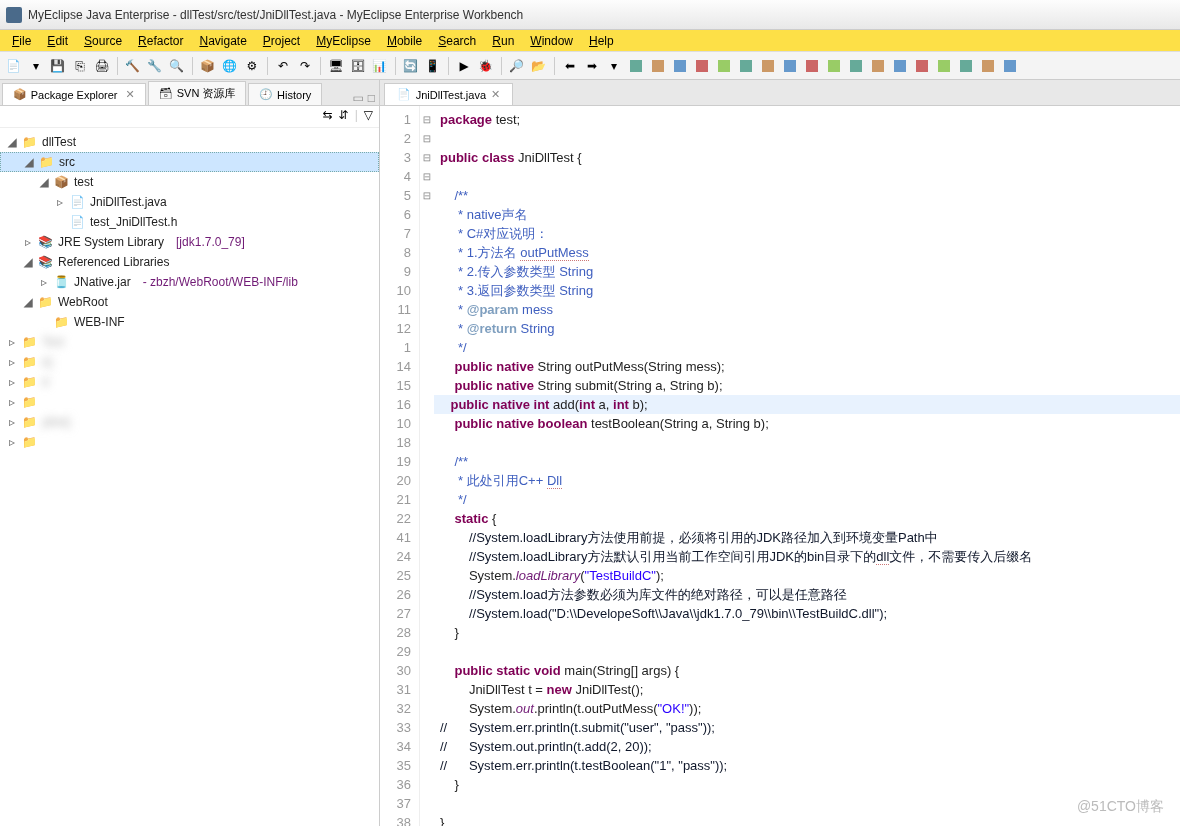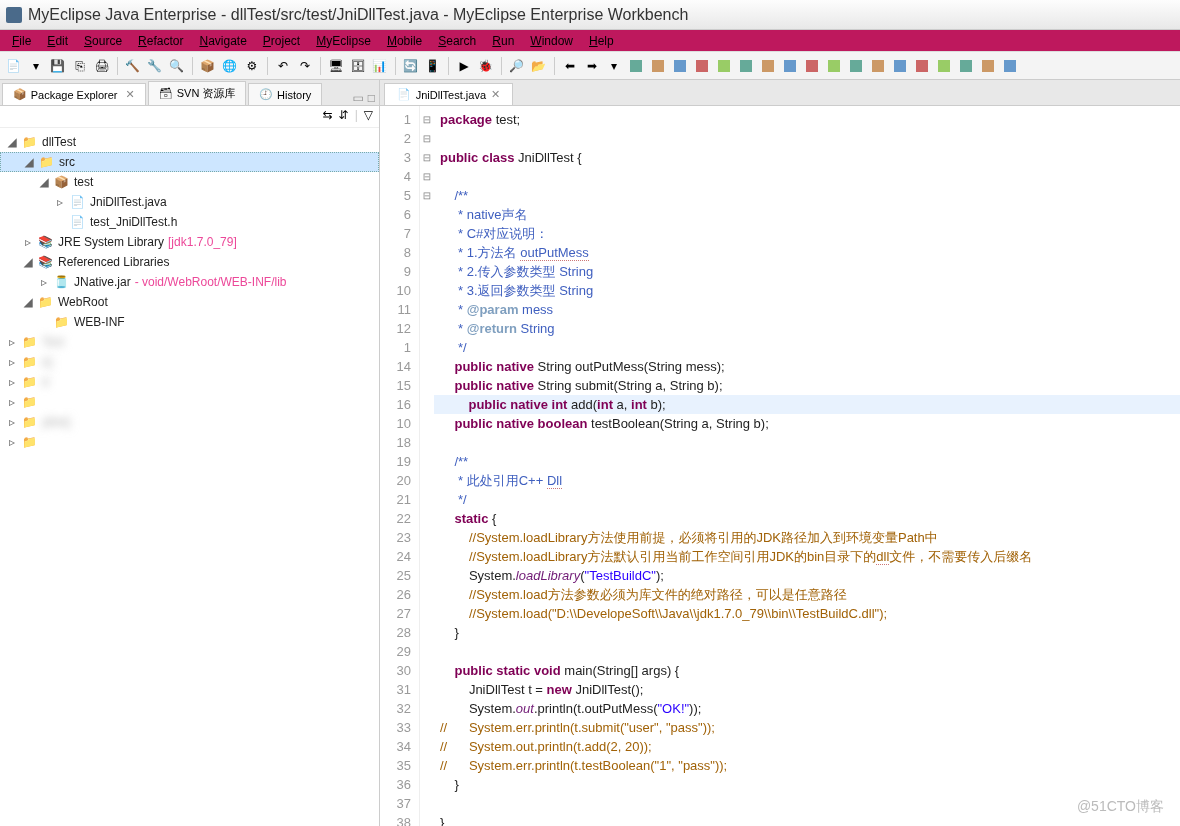--- a/index.html
+++ b/index.html
@@ -1,22 +1,22 @@
 <!DOCTYPE html>
 <html><head>
 <meta charset="utf-8">
 <style>
 * { margin: 0; padding: 0; box-sizing: border-box; font-family: "Segoe UI", Tahoma, sans-serif; }
 body { width: 1180px; height: 826px; background: #f0f0f0; overflow: hidden; font-size: 12px; }
 
 .titlebar { height: 30px; background: linear-gradient(#fdfdfd,#e8e8e8); border-bottom: 1px solid #ccc; display: flex; align-items: center; padding: 0 6px; }
 .titlebar .app-icon { width: 16px; height: 16px; background: #4a6a8a; border-radius: 2px; margin-right: 6px; }
-.titlebar .title { font-size: 16px; color: #333; }
-
-.menubar { height: 22px; background: #be185d; display: flex; align-items: center; padding: 0 4px; border-bottom: 1px solid #ddd; }
+.titlebar .title { font-size: 12px; color: #333; }
+
+.menubar { height: 22px; background: #fde047; display: flex; align-items: center; padding: 0 4px; border-bottom: 1px solid #ddd; }
 .menubar .menu-item { padding: 2px 8px; cursor: pointer; }
 .menubar .menu-item u { text-decoration: underline; }
 
 .toolbar { height: 28px; background: #f4f4f4; border-bottom: 1px solid #ccc; display: flex; align-items: center; padding: 0 4px; gap: 2px; }
 .toolbar .tb-btn { width: 20px; height: 20px; display: flex; align-items: center; justify-content: center; cursor: pointer; border-radius: 2px; }
 .toolbar .tb-sep { width: 1px; height: 18px; background: #ccc; margin: 0 3px; }
 .tb-icon { width: 14px; height: 14px; }
 
 .workspace { display: flex; height: calc(100% - 80px); }
 
@@ -26,39 +26,39 @@
 .side-tab.active { background: #fff; }
 .side-tab .close-x { color: #888; margin-left: 4px; cursor: pointer; }
 .side-toolbar { height: 22px; display: flex; justify-content: flex-end; padding: 2px 6px; gap: 6px; border-bottom: 1px solid #eee; }
 
 .tree { flex: 1; overflow: auto; padding: 4px 0; font-size: 12px; color: #222; }
 .tree-row { display: flex; align-items: center; height: 20px; padding-left: 6px; cursor: pointer; white-space: nowrap; }
 .tree-row.selected { background: #cde6ff; border: 1px dotted #7aa; }
 .tw { display: inline-block; width: 12px; text-align: center; color: #666; }
 .ticon { width: 16px; height: 14px; margin: 0 4px; display: inline-flex; align-items: center; justify-content: center; }
 .indent { display: inline-block; }
-.lib-extra { color: #ec4899; margin-left: 4px; }
+.lib-extra { color: #701a75; margin-left: 12px; }
 
 .editor-area { flex: 1; background: #fff; display: flex; flex-direction: column; }
 .editor-tabs { height: 26px; background: #e8e8e8; display: flex; align-items: flex-end; border-bottom: 1px solid #ccc; }
 .editor-tab { padding: 4px 12px; background: #fff; border: 1px solid #ccc; border-bottom: none; margin-left: 4px; display: flex; align-items: center; gap: 5px; font-size: 11px; cursor: pointer; }
 .editor-tab .close-x { color: #888; cursor: pointer; }
 
 .code-container { flex: 1; display: flex; overflow: auto; font-family: Consolas, Monaco, monospace; font-size: 13px; line-height: 19px; }
 .gutter { width: 40px; background: #fff; color: #9a9a9a; text-align: right; padding: 4px 8px 4px 0; border-right: 1px solid #eee; user-select: none; }
 .fold-col { width: 14px; background: #fff; padding: 4px 0; color: #888; font-size: 10px; text-align: center; }
 .code { flex: 1; padding: 4px 6px; white-space: pre; color: #222; }
 .code .kw { color: #7f0055; font-weight: bold; }
 .code .str { color: #2a00ff; }
-.code .cmt { color: #a16207; }
+.code .cmt { color: #0f172a; }
 .code .doc { color: #3f5fbf; }
 .code .doctag { color: #7f9fbf; font-weight: bold; }
 .code .fld { color: #701a75; font-style: italic; }
 .code .dotted { border-bottom: 1px dotted #c77; }
-.line-hl { background: #e8f2fe; display: block; margin: 0 -6px; padding: 0 20px; }
+.line-hl { background: #e8f2fe; display: block; margin: 0 -6px; padding: 0 2px; }
 
 .watermark { position: absolute; right: 16px; bottom: 10px; color: #bbb; font-size: 14px; }
 
 .blur { filter: blur(4px); color: #aaa; }
 </style>
 </head>
 <body>
 
 <div class="titlebar">
   <div class="app-icon"></div>
@@ -275,21 +275,21 @@
           <span class="indent" style="width:16px"></span>
           <span class="tw">◢</span>
           <span class="ticon">📚</span>
           <span>Referenced Libraries</span>
         </div>
         <div class="tree-row">
           <span class="indent" style="width:32px"></span>
           <span class="tw">▹</span>
           <span class="ticon">🫙</span>
           <span>JNative.jar</span>
-          <span class="lib-extra"> - void/WebRoot/WEB-INF/lib</span>
+          <span class="lib-extra"> - zbzh/WebRoot/WEB-INF/lib</span>
         </div>
         <div class="tree-row">
           <span class="indent" style="width:16px"></span>
           <span class="tw">◢</span>
           <span class="ticon">📁</span>
           <span>WebRoot</span>
         </div>
         <div class="tree-row">
           <span class="indent" style="width:32px"></span>
           <span class="tw"> </span>
@@ -360,21 +360,21 @@
           <div>1</div>
           <div>14</div>
           <div>15</div>
           <div>16</div>
           <div>10</div>
           <div>18</div>
           <div>19</div>
           <div>20</div>
           <div>21</div>
           <div>22</div>
-          <div>23</div>
+          <div>41</div>
           <div>24</div>
           <div>25</div>
           <div>26</div>
           <div>27</div>
           <div>28</div>
           <div>29</div>
           <div>30</div>
           <div>31</div>
           <div>32</div>
           <div>33</div>

